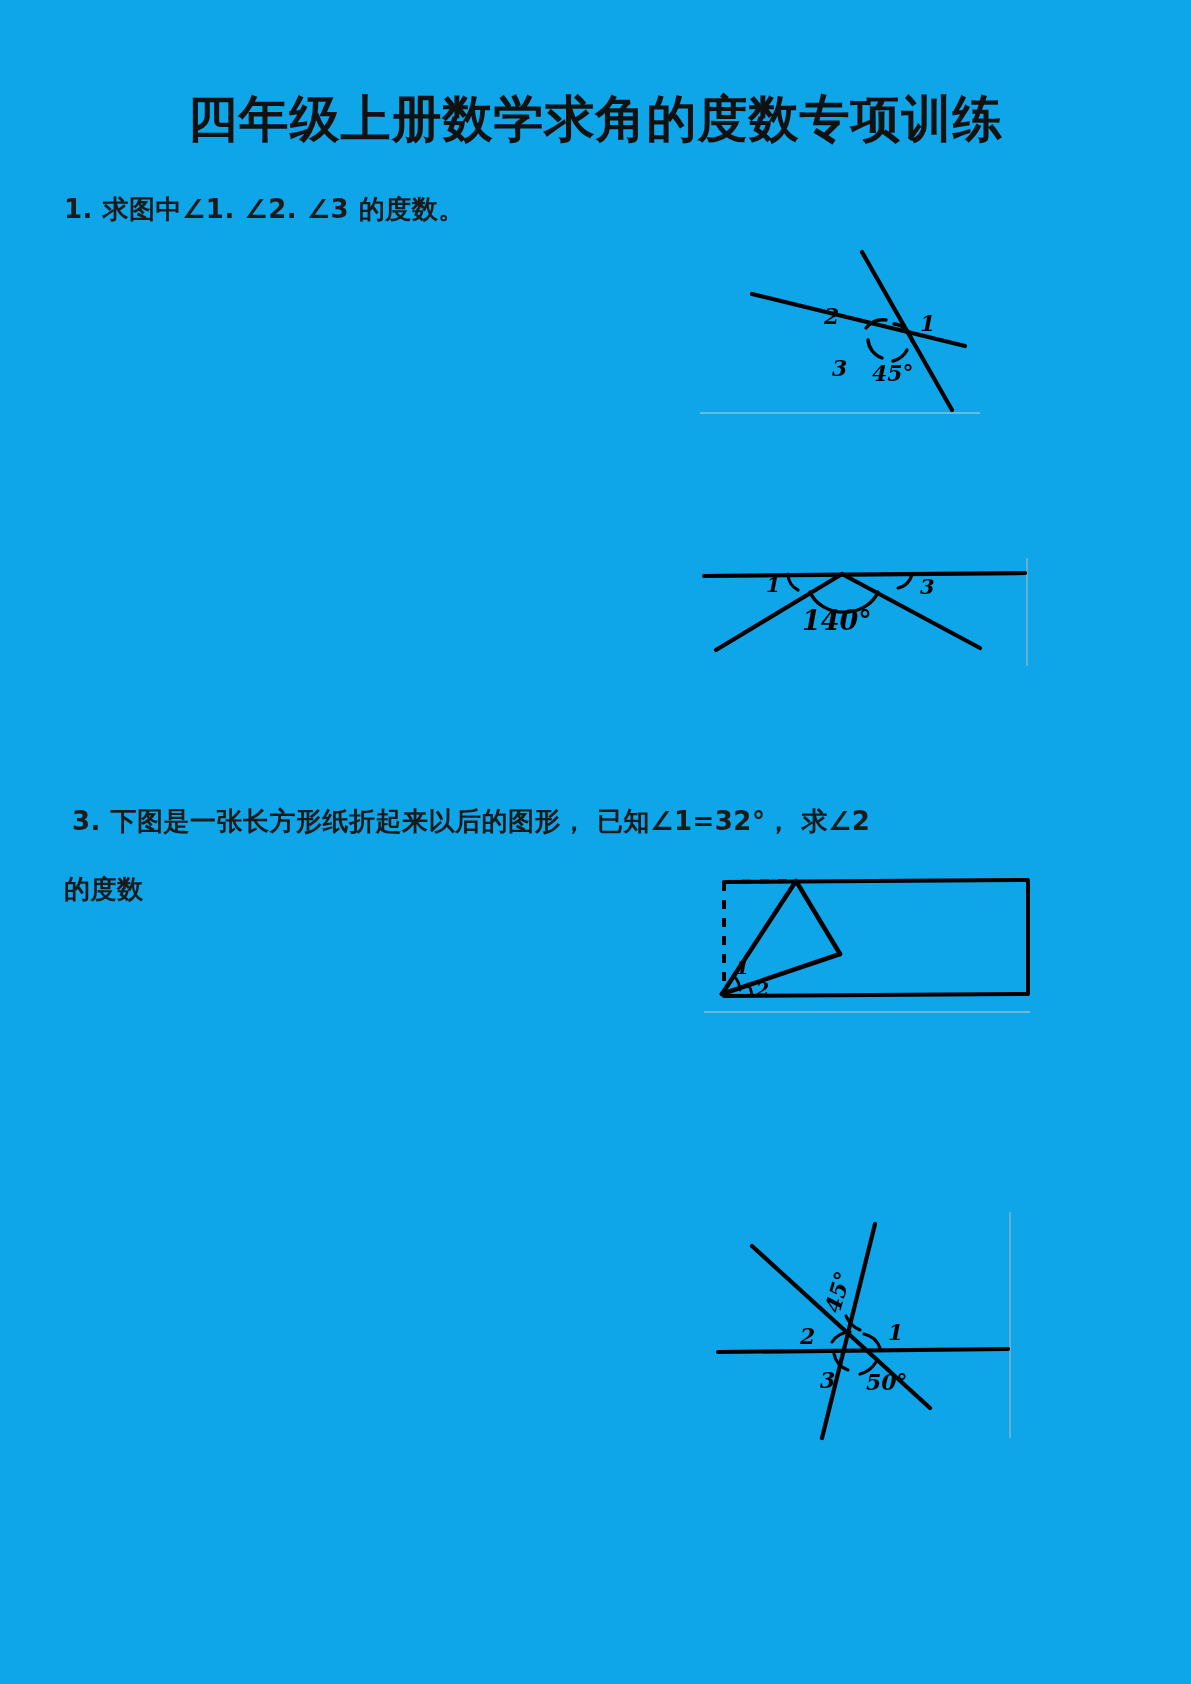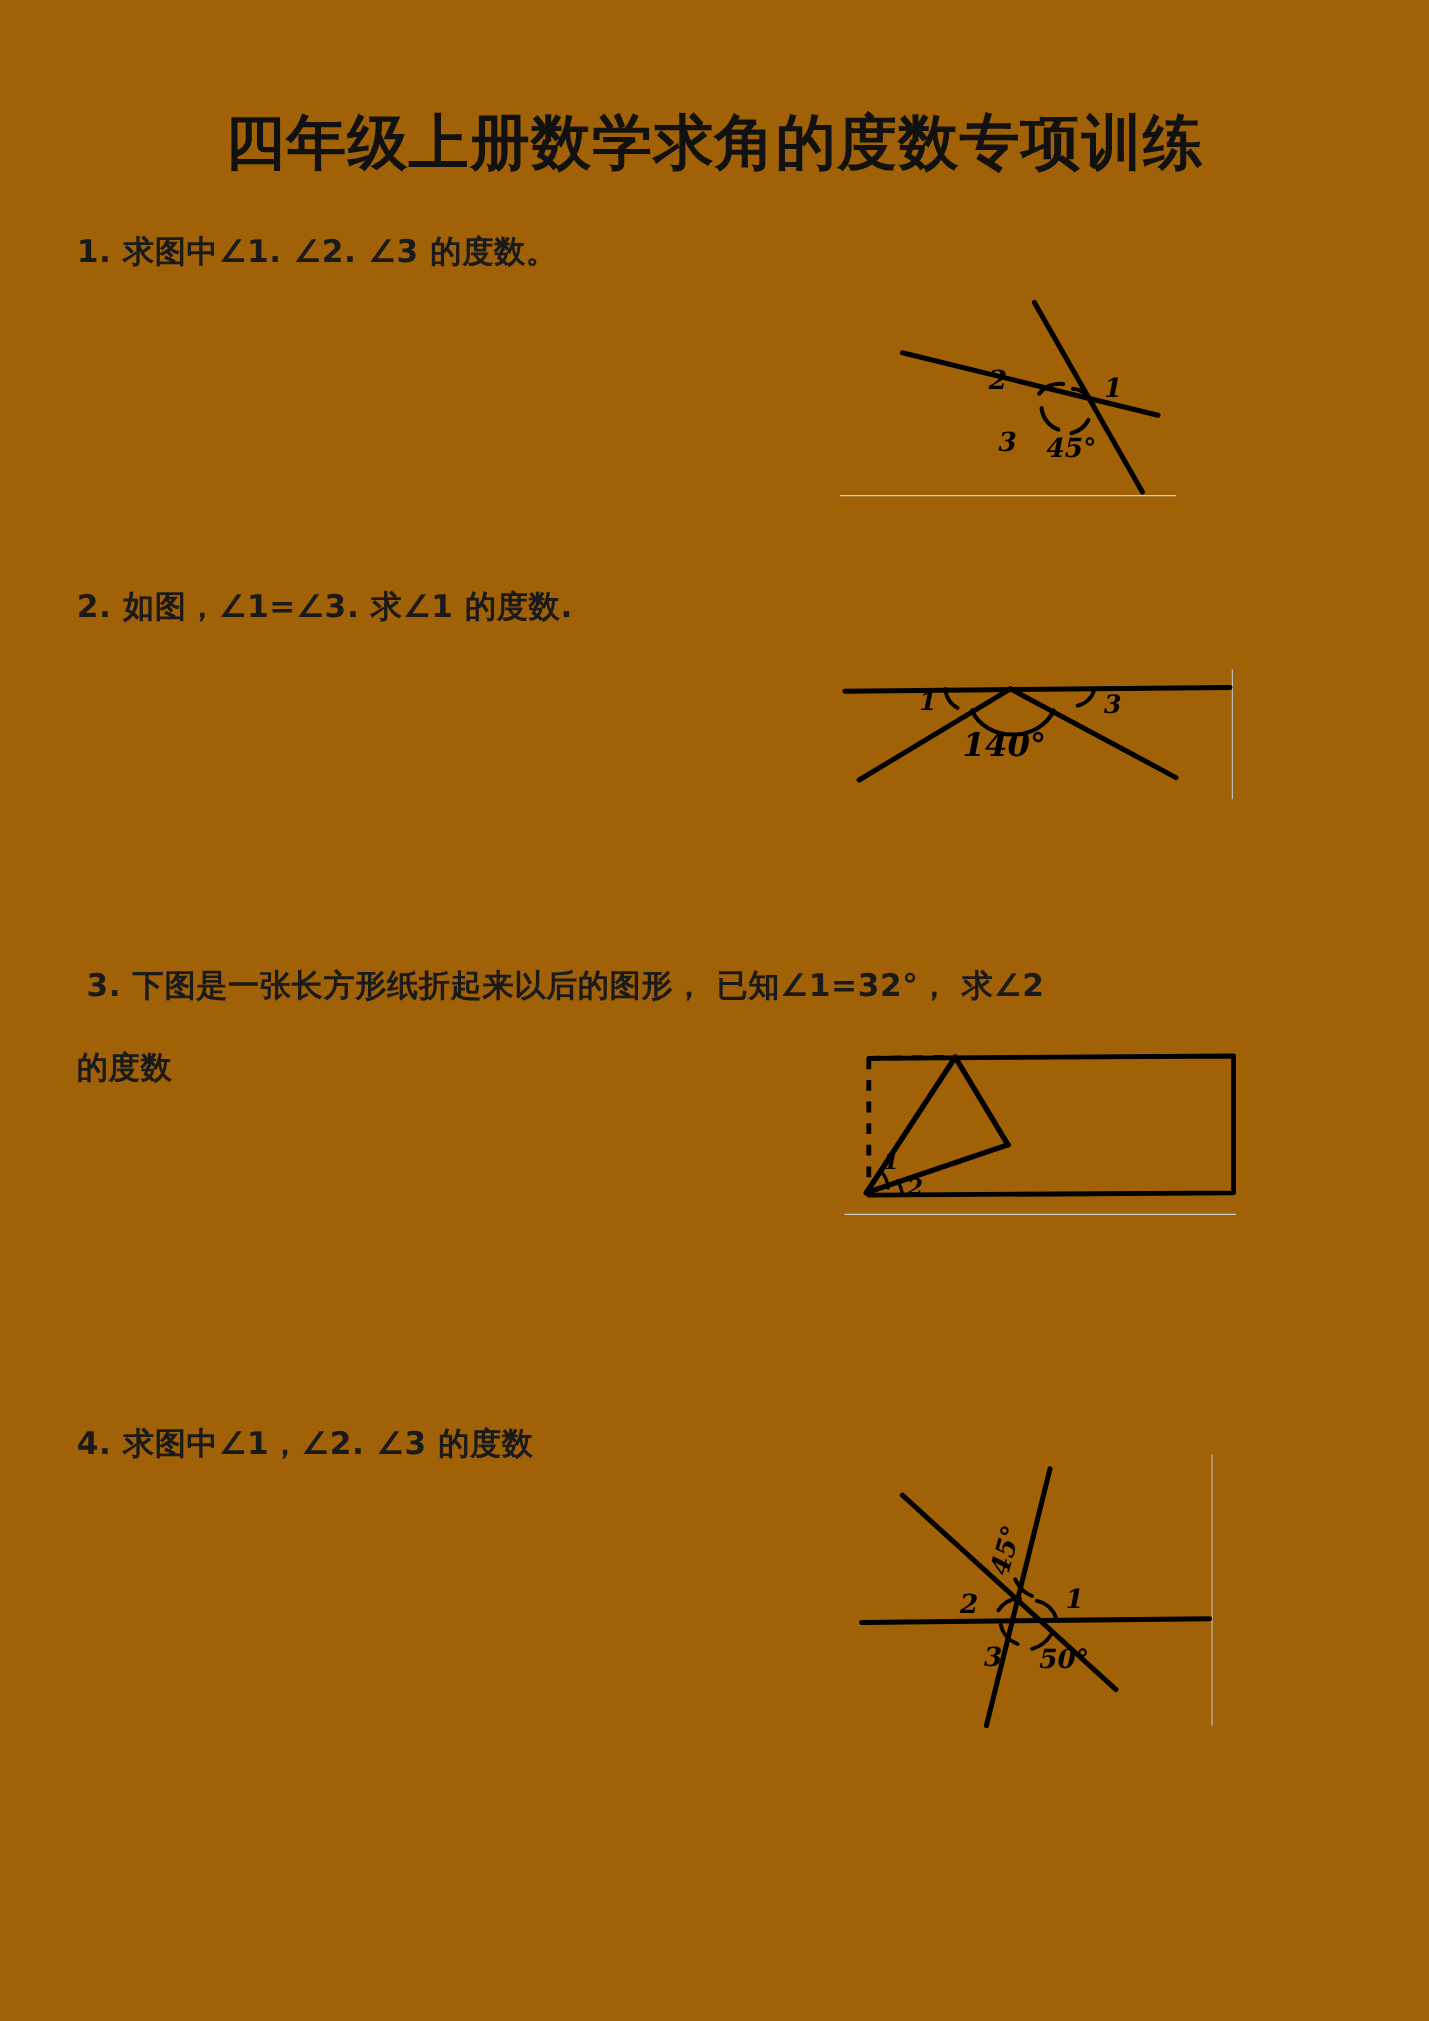--- a/index.html
+++ b/index.html
@@ -12,21 +12,21 @@
     height: 1684px;
     font-family: "Liberation Sans", "DejaVu Sans", sans-serif;
     color: #000000;
     position: relative;
     overflow: hidden;
   }
   .page {
     position: relative;
     width: 1191px;
     height: 1684px;
-    background: #a16207;
+    background: #0ea5e9;
   }
 
   
   .title {
     position: absolute;
     top: 86px;
     left: 0;
     width: 1191px;
     text-align: center;
     font-family: "DejaVu Sans", "Liberation Sans", sans-serif;
@@ -94,21 +94,20 @@
       <path d="M 178 112 A 21 21 0 0 0 192 130" stroke="#000" stroke-width="3.4" fill="none" stroke-linecap="round"></path>
       <path d="M 217 122 A 22 22 0 0 1 203 133" stroke="#000" stroke-width="3.4" fill="none" stroke-linecap="round"></path>
 
       <text class="hand" x="134" y="96" font-size="22">2</text>
       <text class="hand" x="230" y="103" font-size="22">1</text>
       <text class="hand" x="142" y="148" font-size="22">3</text>
       <text class="hand" x="182" y="153" font-size="22">45°</text>
     </svg>
   </div>
 
-  <div class="q-text q2">2. 如图，∠1=∠3. 求∠1 的度数.</div>
 
   <div class="figure fig2">
     <svg width="360" height="120" viewBox="0 0 360 120">
 
       <line x1="347" y1="6" x2="347" y2="114" stroke="#bbbbbb" stroke-width="1"></line>
 
       <path d="M 24 24 L 345 21" stroke="#000" stroke-width="4.2" stroke-linecap="round" fill="none"></path>
 
       <path d="M 162 22 L 36 98" stroke="#000" stroke-width="4.2" stroke-linecap="round" fill="none"></path>
 
@@ -145,21 +144,20 @@
 
       <path d="M 40 122 A 22 22 0 0 0 34 108" stroke="#000" stroke-width="2.8" fill="none" stroke-linecap="round"></path>
 
       <path d="M 52 127 A 30 30 0 0 0 48 116" stroke="#000" stroke-width="2.8" fill="none" stroke-linecap="round"></path>
 
       <text class="hand" x="36" y="106" font-size="19">1</text>
       <text class="hand" x="56" y="128" font-size="19">2</text>
     </svg>
   </div>
 
-  <div class="q-text q4">4. 求图中∠1，∠2. ∠3 的度数</div>
 
   <div class="figure fig4">
     <svg width="340" height="230" viewBox="0 0 340 230">
 
       <line x1="310" y1="0" x2="310" y2="226" stroke="#bbbbbb" stroke-width="1"></line>
 
       <path d="M 18 140 L 308 137" stroke="#000" stroke-width="4.2" stroke-linecap="round" fill="none"></path>
 
       <path d="M 52 34 L 230 196" stroke="#000" stroke-width="4.2" stroke-linecap="round" fill="none"></path>
 

